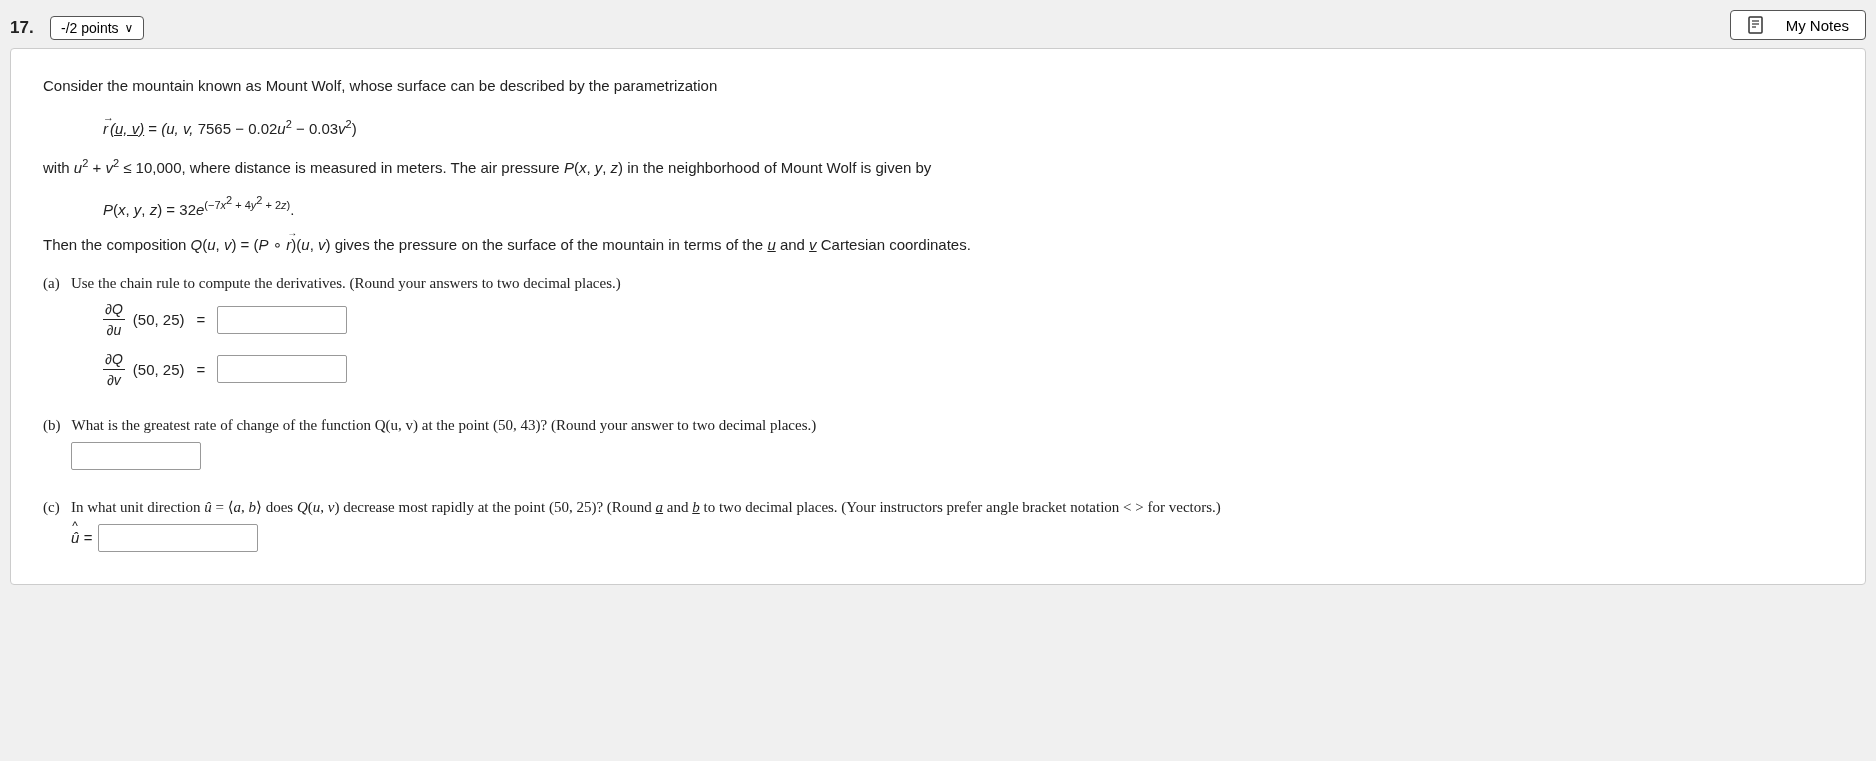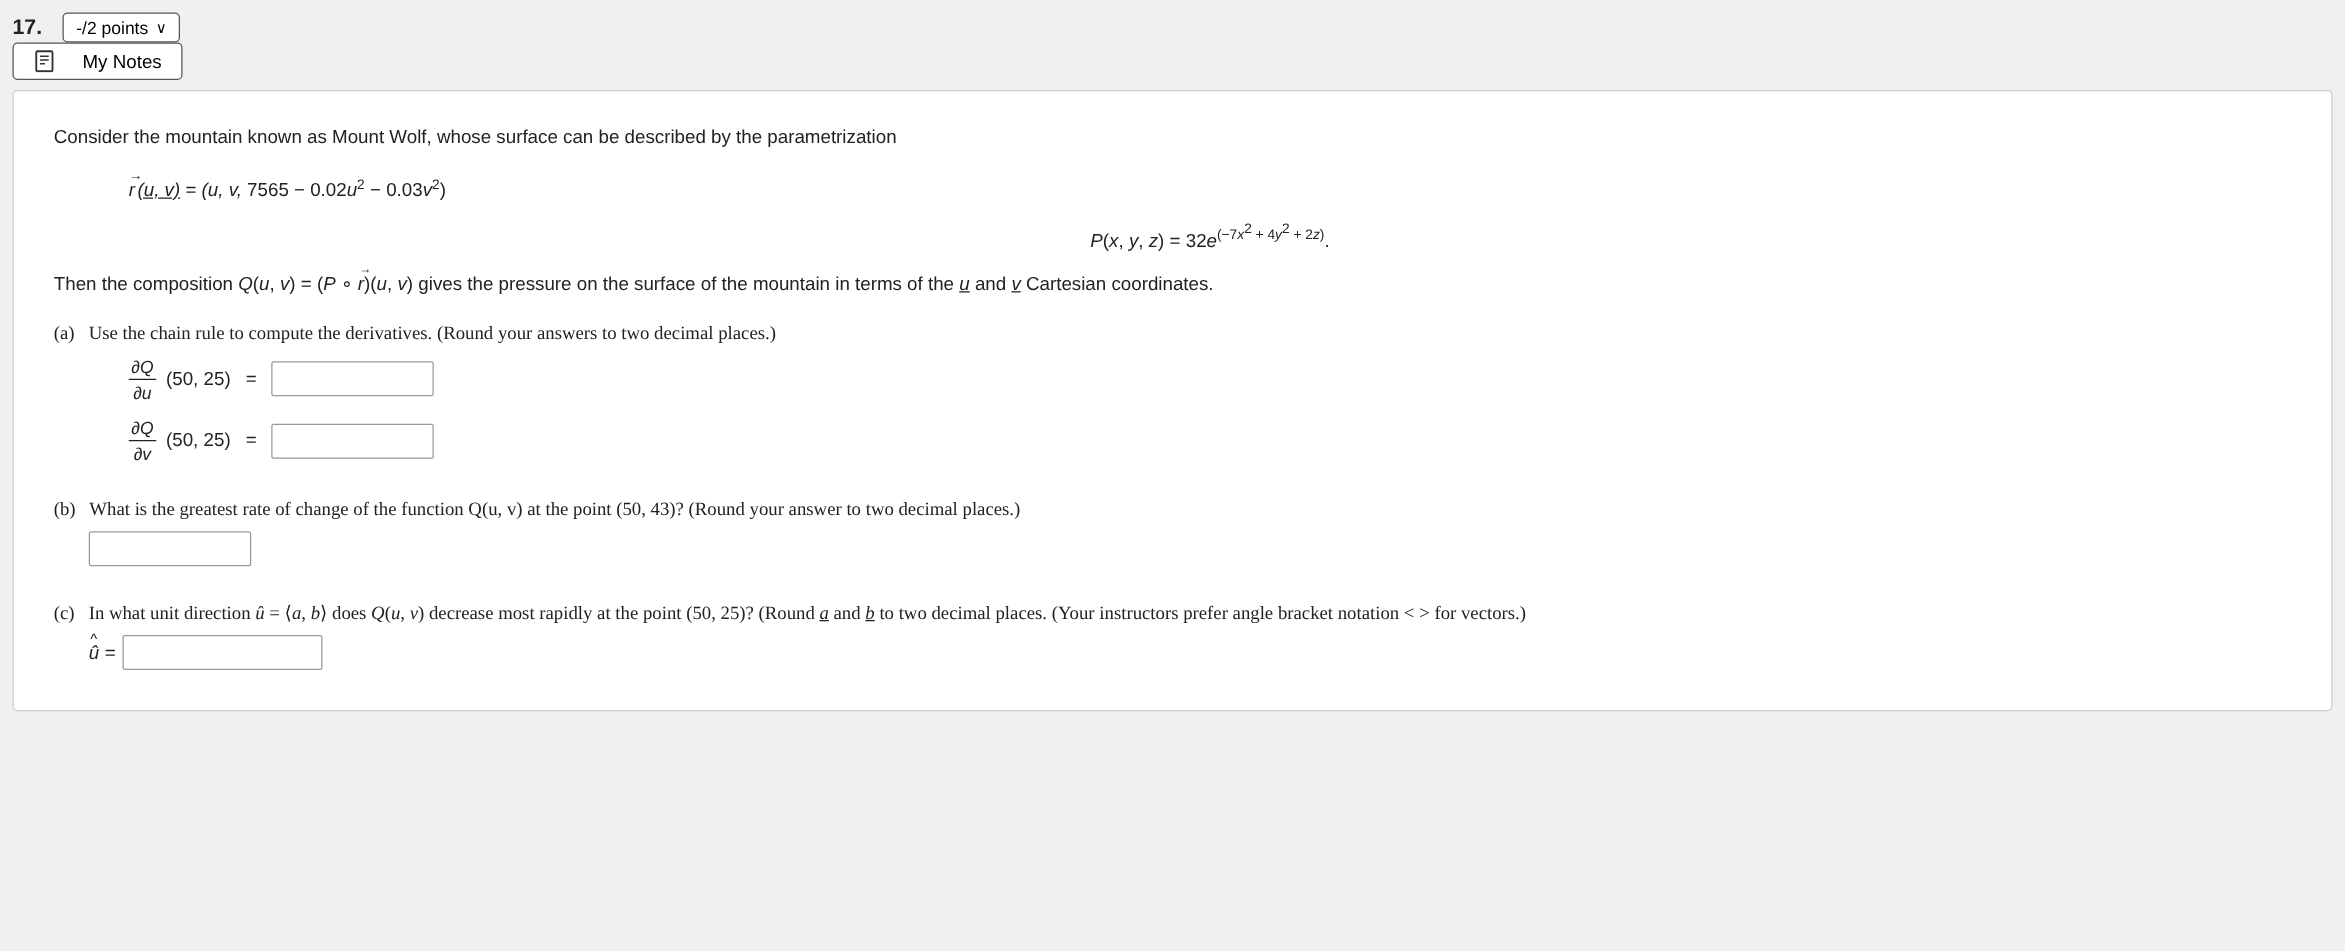--- a/index.html
+++ b/index.html
@@ -9,24 +9,23 @@
       background: #f0f0f0;
       color: #222;
     }
     .page-wrapper {
       background: #f0f0f0;
       min-height: 761px;
       padding: 10px;
     }
     .question-header {
       display: flex;
-      align-items: flex-start;
+      align-items: flex-end;
       justify-content: space-between;
       margin-bottom: 8px;
-      flex-direction: column;
     }
     .question-number {
       font-size: 17px;
       font-weight: bold;
       margin-right: 12px;
       min-width: 28px;
     }
     .points-badge {
       display: inline-flex;
       align-items: center;
@@ -120,21 +119,20 @@
       display: flex;
       align-items: center;
       margin-top: 10px;
       gap: 6px;
     }
     .italic { font-style: italic; }
     .underline { text-decoration: underline; }
     .pressure-formula {
       margin: 10px 0 10px 60px;
       font-size: 15px;
-      text-align: center;
     }
   </style>
 </head>
 <body>
 
 <div class="page-wrapper">
 
   <div class="question-header">
     <div class="header-left">
       <span class="question-number">17.</span>
@@ -158,20 +156,23 @@
 
     <p class="intro-text">Consider the mountain known as Mount Wolf, whose surface can be described by the parametrization</p>
 
     <div class="formula-block">
       <span style="position:relative; display:inline-block; margin-right:2px;">
         <span style="position:absolute; top:-8px; left:0; font-size:11px;">→</span>
         <span style="font-style:italic;">r</span>
       </span><span style="font-style:italic;text-decoration:underline;">(u, v)</span>&nbsp;=&nbsp;<span style="font-style:italic;">(u, v,</span>&nbsp;7565 − 0.02<span style="font-style:italic;">u</span><sup>2</sup> − 0.03<span style="font-style:italic;">v</span><sup>2</sup>)
     </div>
 
+    <p class="intro-text">
+      with <span class="italic">u</span><sup>2</sup> + <span class="italic">v</span><sup>2</sup> ≤ 10,000, where distance is measured in meters. The air pressure <span class="italic">P</span>(<span class="italic">x</span>, <span class="italic">y</span>, <span class="italic">z</span>) in the neighborhood of Mount Wolf is given by
+    </p>
 
     <div class="pressure-formula">
       <span class="italic">P</span>(<span class="italic">x</span>, <span class="italic">y</span>, <span class="italic">z</span>) = 32<span class="italic">e</span><sup>(−7<span class="italic">x</span><sup>2</sup> + 4<span class="italic">y</span><sup>2</sup> + 2<span class="italic">z</span>)</sup>.
     </div>
 
     <p class="intro-text" style="margin-top:14px;">
       Then the composition <span class="italic">Q</span>(<span class="italic">u</span>, <span class="italic">v</span>) = (<span class="italic">P</span> ∘&nbsp;<span style="position:relative; display:inline-block;"><span style="position:absolute; top:-8px; left:1px; font-size:10px;">→</span><span class="italic">r</span></span>)(<span class="italic">u</span>, <span class="italic">v</span>) gives the pressure on the surface of the mountain in terms of the <span class="italic underline">u</span> and <span class="italic underline">v</span> Cartesian coordinates.
     </p>
 
     <div class="part-block">

